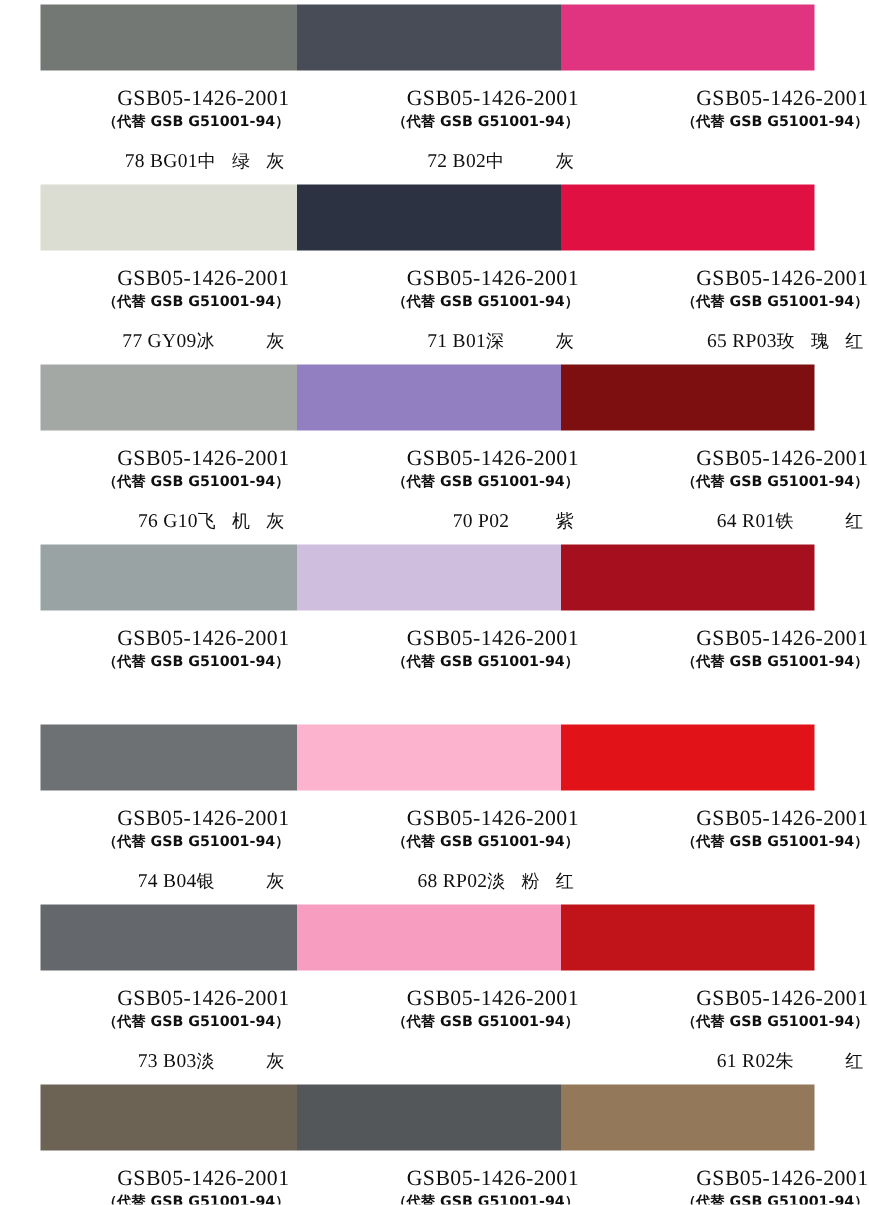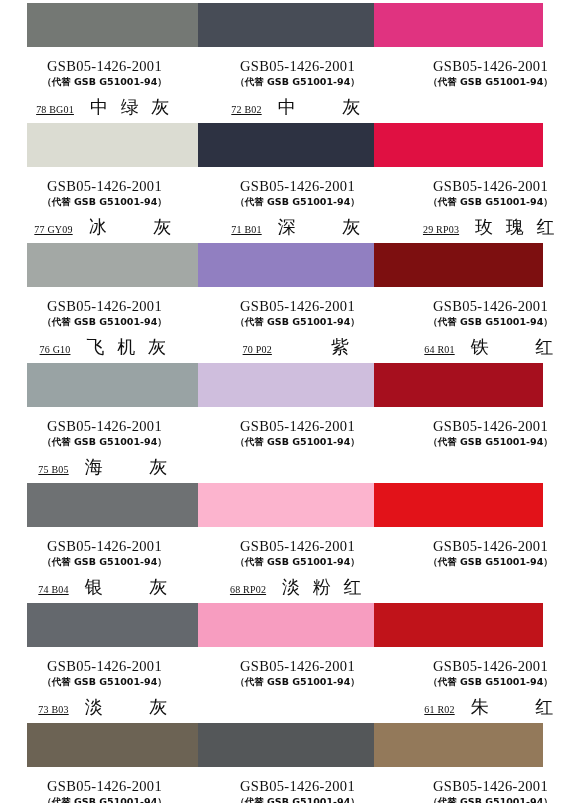--- a/index.html
+++ b/index.html
@@ -46,21 +46,21 @@
     position:absolute;
     left:0;
     top:49px;
     width:579px;
     height:71px;
     display:flex;
   }
 
   .caption-cell {
     width:193px;
-    text-align:center;
+    text-align:right;
     padding-top:9px;
     padding-left:16px;
   }
 
   .std-code {
     font-family:"Liberation Serif", serif;
     font-size:14.5px;
     letter-spacing:0.3px;
     color:#0f0f0f;
     line-height:17px;
@@ -81,28 +81,27 @@
     font-family:"DejaVu Sans", sans-serif;
     font-size:11.5px;
     color:#0f0f0f;
     line-height:15px;
     white-space:nowrap;
     margin-top:11px;
   }
 
   .name-line .idx {
     font-family:"Liberation Serif", serif;
-    font-size:10px;
+    font-size:13px;
     letter-spacing:0.2px;
-    text-decoration:underline;
   }
   .name-line .cn {
-    font-size:18px;
+    font-size:12px;
     letter-spacing:3.5px;
-    margin-left:16px;
+    margin-left:0;
   }
 </style>
 </head>
 <body>
 
 <div id="chart">
     <div class="color-row">
       <div class="swatch-band">
         <div class="swatch c0" style="background: rgb(116, 120, 116);"></div>
         <div class="swatch c1" style="background: rgb(71, 76, 86);"></div>
@@ -138,21 +137,21 @@
           <div class="name-line"><span class="idx">77 GY09</span><span class="cn">冰　　灰</span></div>
         </div>
         <div class="caption-cell">
           <div class="std-code">GSB05-1426-2001</div>
           <div class="sub-code">（代替 GSB G51001-94）</div>
           <div class="name-line"><span class="idx">71 B01</span><span class="cn">深　　灰</span></div>
         </div>
         <div class="caption-cell">
           <div class="std-code">GSB05-1426-2001</div>
           <div class="sub-code">（代替 GSB G51001-94）</div>
-          <div class="name-line"><span class="idx">29 RP03</span><span class="cn">玫 瑰 红</span></div>
+          <div class="name-line"><span class="idx">65 RP03</span><span class="cn">玫 瑰 红</span></div>
         </div>
       </div>
     </div>
     <div class="color-row">
       <div class="swatch-band">
         <div class="swatch c0" style="background: rgb(163, 168, 165);"></div>
         <div class="swatch c1" style="background: rgb(145, 127, 193);"></div>
         <div class="swatch c2" style="background: rgb(125, 15, 16);"></div>
       </div>
       <div class="caption-band">
@@ -176,21 +175,20 @@
     <div class="color-row">
       <div class="swatch-band">
         <div class="swatch c0" style="background: rgb(153, 163, 164);"></div>
         <div class="swatch c1" style="background: rgb(207, 190, 221);"></div>
         <div class="swatch c2" style="background: rgb(166, 15, 30);"></div>
       </div>
       <div class="caption-band">
         <div class="caption-cell">
           <div class="std-code">GSB05-1426-2001</div>
           <div class="sub-code">（代替 GSB G51001-94）</div>
-          <div class="name-line"><span class="idx">75 B05</span><span class="cn">海　　灰</span></div>
         </div>
         <div class="caption-cell">
           <div class="std-code">GSB05-1426-2001</div>
           <div class="sub-code">（代替 GSB G51001-94）</div>
         </div>
         <div class="caption-cell">
           <div class="std-code">GSB05-1426-2001</div>
           <div class="sub-code">（代替 GSB G51001-94）</div>
         </div>
       </div>

